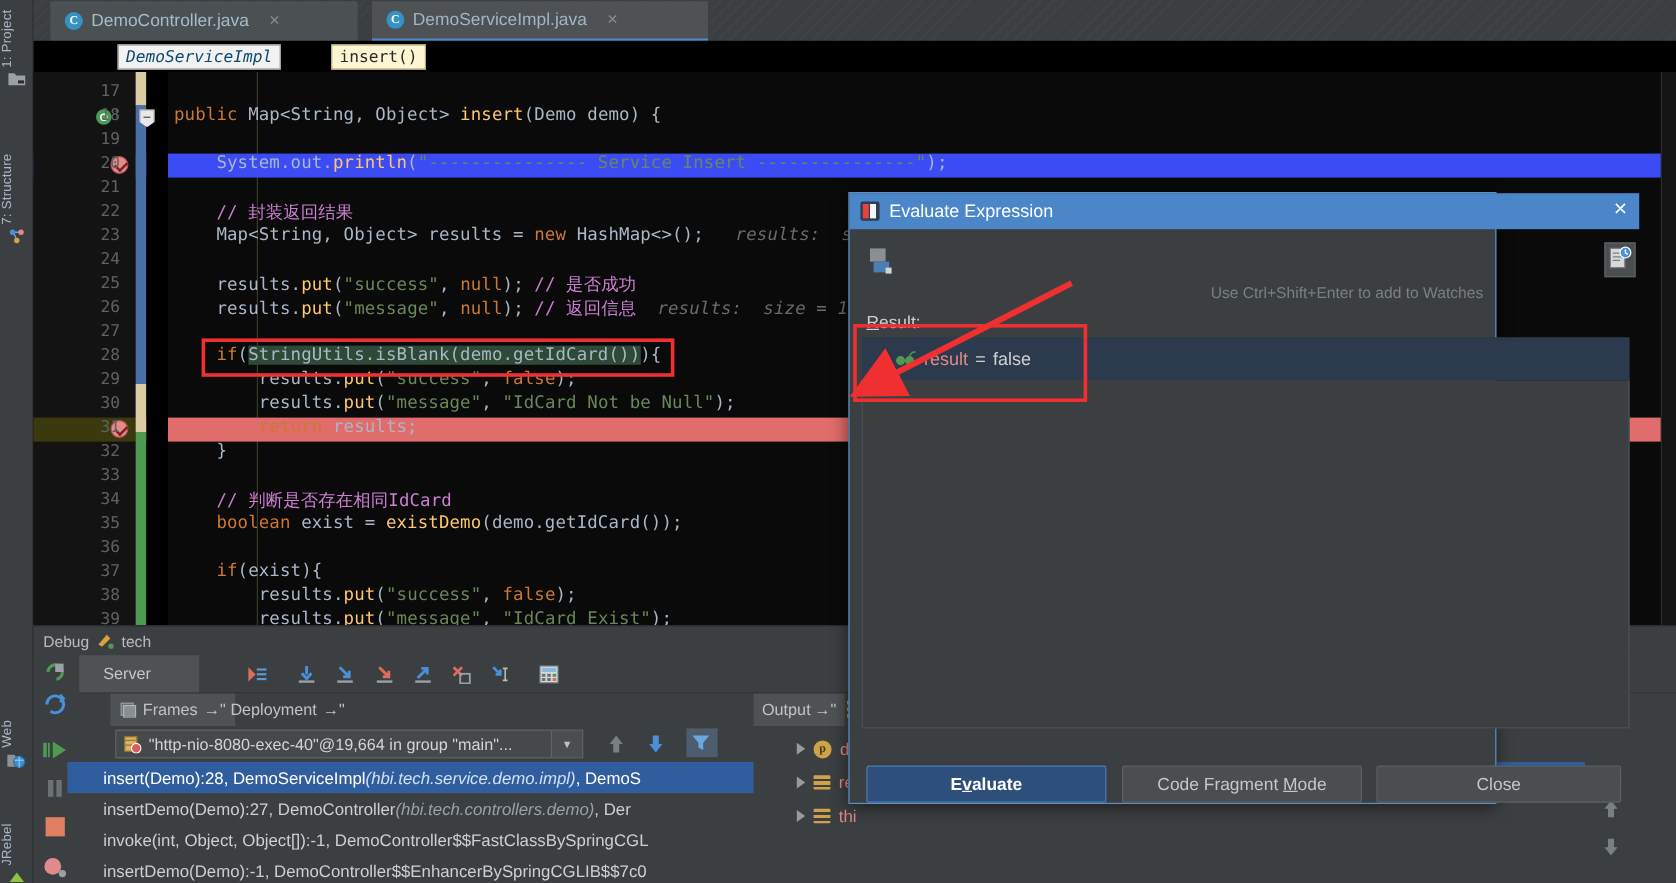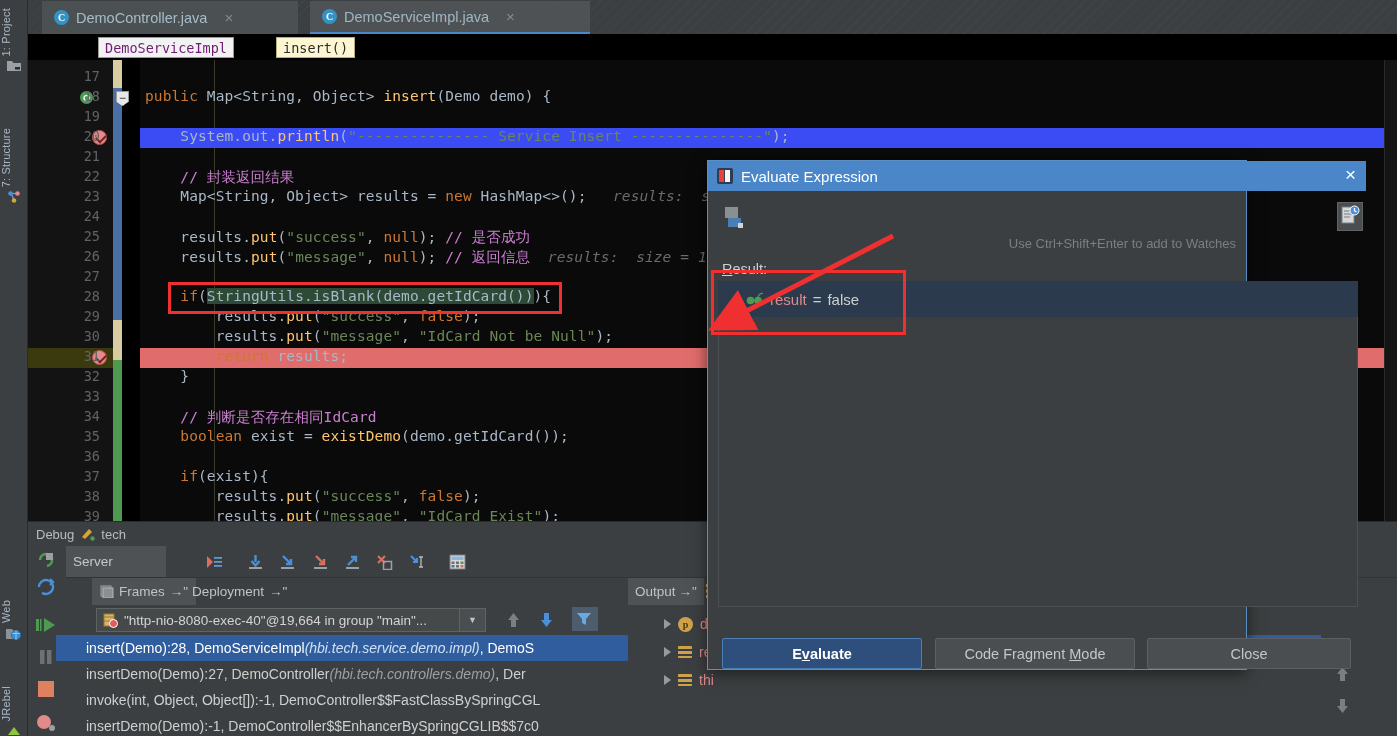--- a/index.html
+++ b/index.html
@@ -31,21 +31,21 @@
   .tab.active { background:#4e5254; color:#9fb6c4; border-bottom:2px solid #4a88c7; }
   .tab-ico { width:15px; height:15px; border-radius:50%; background:#3592c4; color:#fff;
              font-size:10px; font-weight:bold; display:flex; align-items:center; justify-content:center;
              font-family:"Liberation Serif", serif; flex:0 0 auto;}
   .tab-close { color:#8a8a8a; font-size:15px; margin-left:10px; }
 
   
   #breadcrumb { position:absolute; left:0; top:34px; width:1369px; height:26px; background:#000; }
   .crumb { position:absolute; top:3px; height:21px; display:flex; align-items:center;
            padding:0 6px; font-family:"DejaVu Sans Mono", monospace; font-size:13.5px; }
-  .crumb.c1 { left:70px; background:#f2f2f2; color:#701a75; border:1px solid #9a9a9a; }
+  .crumb.c1 { left:70px; background:#f2f2f2; color:#0c4a6e; border:1px solid #9a9a9a;font-style:italic; }
   .crumb.c2 { left:248px; background:#fdf6d2; color:#2b2b2b; border:1px solid #b3ae7a; }
 
   
   #code-region { position:absolute; left:0; top:60px; width:1369px; height:461px; background:#000000; overflow:hidden; }
   #gutter-bg { position:absolute; left:0; top:0; width:85px; height:461px; background:#131313; }
   #marker-strip { position:absolute; left:85px; top:0; width:9px; height:461px; background:#000; }
   #fold-col { position:absolute; left:94px; top:0; width:18px; height:461px; background:#000; }
   #code-bg { position:absolute; left:112px; top:0; right:0; height:461px; background:#0a0a0a; }
   #right-scroll { position:absolute; right:0; top:0; width:13px; height:461px; background:#141414;
                   border-left:1px solid #2a2a2a; }
@@ -91,21 +91,21 @@
   #debug-win { position:absolute; left:28px; top:521px; width:1369px; height:215px; background:#3c3f41;
                border-top:1px solid #292b2d; }
   #debug-header { position:absolute; left:0; top:0; width:1369px; height:24px;
                   display:flex; align-items:center; padding-left:8px; gap:6px; font-size:13px; color:#bbb; }
   #dbg-side { position:absolute; left:0; top:24px; width:38px; height:191px; background:#3c3f41; }
   .dbgbtn { position:absolute; left:7px; width:24px; height:24px; }
 
   #server-bar { position:absolute; left:38px; top:24px; width:1331px; height:32px; background:#3c3f41;
                 border-bottom:1px solid #323232; }
   #server-tab { position:absolute; left:0; top:0; width:100px; height:31px; background:#4e5254;
-                display:flex; align-items:center; padding-left:7px; font-size:13.5px; color:#c7c7c7; }
+                display:flex; align-items:center; padding-left:20px; font-size:13.5px; color:#c7c7c7; }
   .tbico { position:absolute; top:8px; width:17px; height:16px; }
 
   #panel-tabs { position:absolute; left:38px; top:56px; width:1331px; height:27px; background:#3c3f41; }
   .ptab { position:absolute; top:0; height:27px; display:flex; align-items:center; gap:5px;
           padding:0 8px; font-size:13.5px; color:#c2c2c2; }
   .ptab.sel { background:#4e5254; }
 
   #thread-row { position:absolute; left:38px; top:83px; width:1331px; height:30px; background:#3c3f41; }
   #thread-combo { position:absolute; left:30px; top:3px; width:390px; height:24px;
                   background:#45494a; border:1px solid #5e6364; display:flex; align-items:center;

